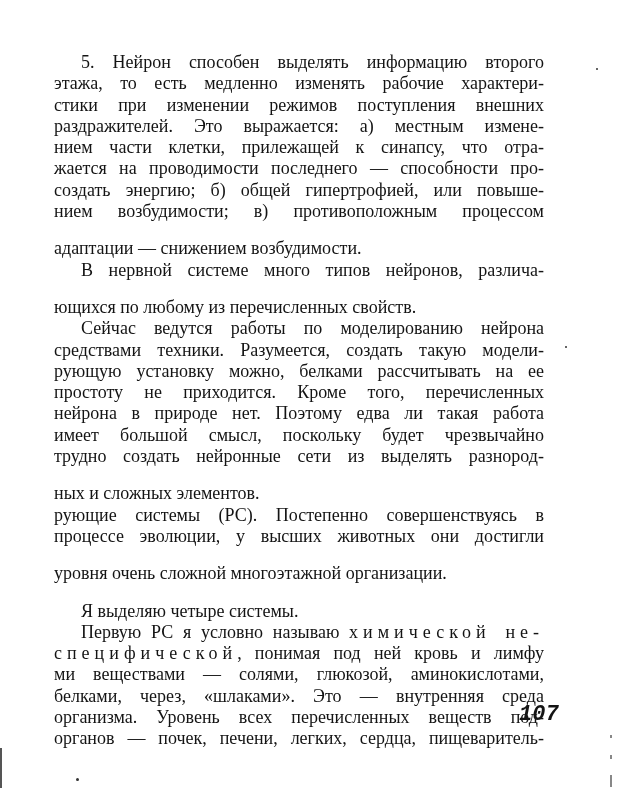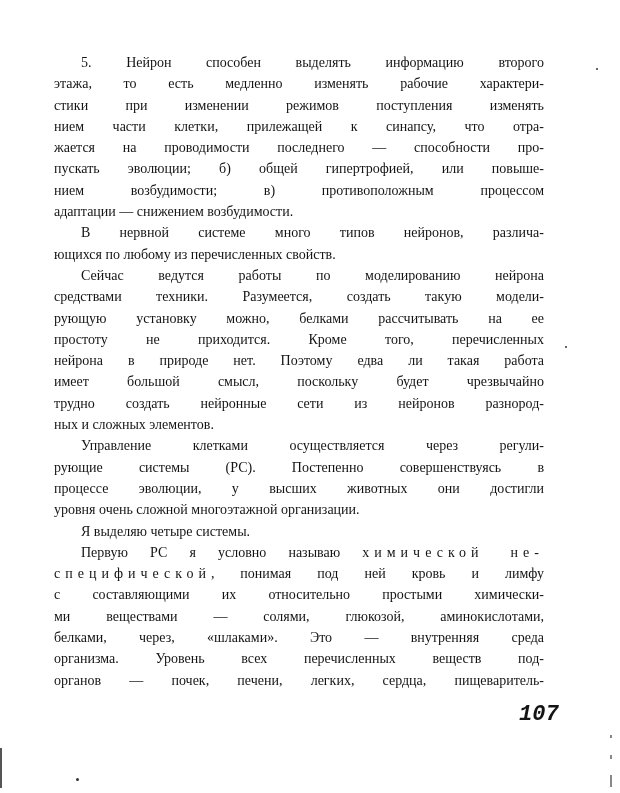--- a/index.html
+++ b/index.html
@@ -18,28 +18,29 @@
     .page {
       position: absolute;
       left: 54px;
       top: 52px;
       width: 490px;
     }
     .line {
       display: block;
       height: 21.3px;
       line-height: 21.3px;
-      font-size: 14px;
+      font-size: 18px;
       white-space: nowrap;
       text-align: justify;
       text-align-last: justify;
       overflow: visible;
     }
     .line.last {
       text-align-last: left;
+      margin-top: 16px;
     }
     .line.indent {
       padding-left: 27px;
     }
     .spaced {
       letter-spacing: 5px;
     }
     .page-number {
       position: absolute;
       left: 519px;
@@ -78,60 +79,59 @@
     }
   </style>
 </head>
 <body>
 
 <div class="page">
 
   <div class="paragraph">
     <span class="line indent">5. Нейрон способен выделять информацию второго</span>
     <span class="line">этажа, то есть медленно изменять рабочие характери-</span>
-    <span class="line">стики при изменении режимов поступления изменять</span>
+    <span class="line">стики при изменении режимов поступления внешних</span>
+    <span class="line">раздражителей. Это выражается: а) местным измене-</span>
     <span class="line">нием части клетки, прилежащей к синапсу, что отра-</span>
     <span class="line">жается на проводимости последнего — способности про-</span>
-    <span class="line">пускать эволюции; б) общей гипертрофией, или повыше-</span>
+    <span class="line">создать энергию; б) общей гипертрофией, или повыше-</span>
     <span class="line">нием возбудимости; в) противоположным процессом</span>
     <span class="line last">адаптации — снижением возбудимости.</span>
   </div>
 
   <div class="paragraph">
     <span class="line indent">В нервной системе много типов нейронов, различа-</span>
     <span class="line last">ющихся по любому из перечисленных свойств.</span>
   </div>
 
   <div class="paragraph">
     <span class="line indent">Сейчас ведутся работы по моделированию нейрона</span>
     <span class="line">средствами техники. Разумеется, создать такую модели-</span>
     <span class="line">рующую установку можно, белками рассчитывать на ее</span>
     <span class="line">простоту не приходится. Кроме того, перечисленных</span>
     <span class="line">нейрона в природе нет. Поэтому едва ли такая работа</span>
     <span class="line">имеет большой смысл, поскольку будет чрезвычайно</span>
-    <span class="line">трудно создать нейронные сети из нейронов разнород-</span>
+    <span class="line">трудно создать нейронные сети из выделять разнород-</span>
     <span class="line last">ных и сложных элементов.</span>
   </div>
 
   <div class="paragraph">
-    <span class="line indent">Управление клетками осуществляется через регули-</span>
     <span class="line">рующие системы (РС). Постепенно совершенствуясь в</span>
     <span class="line">процессе эволюции, у высших животных они достигли</span>
     <span class="line last">уровня очень сложной многоэтажной организации.</span>
   </div>
 
 
   <div class="paragraph">
     <span class="line indent last">Я выделяю четыре системы.</span>
   </div>
 
   <div class="paragraph">
     <span class="line indent"><span>Первую РС я условно называю </span><span class="spaced">химической не-</span></span>
     <span class="line"><span class="spaced">специфической</span><span>, понимая под ней кровь и лимфу</span></span>
-    <span class="line">с составляющими их относительно простыми химически-</span>
     <span class="line">ми веществами — солями, глюкозой, аминокислотами,</span>
     <span class="line">белками, через, «шлаками». Это — внутренняя среда</span>
     <span class="line">организма. Уровень всех перечисленных веществ под-</span>
     <span class="line">органов — почек, печени, легких, сердца, пищеваритель-</span>
   </div>
 </div>
 
 <div class="page-number">107</div>
 
 <div class="speck" style="left:76px; top:778px; width:3px; height:3px;"></div>

